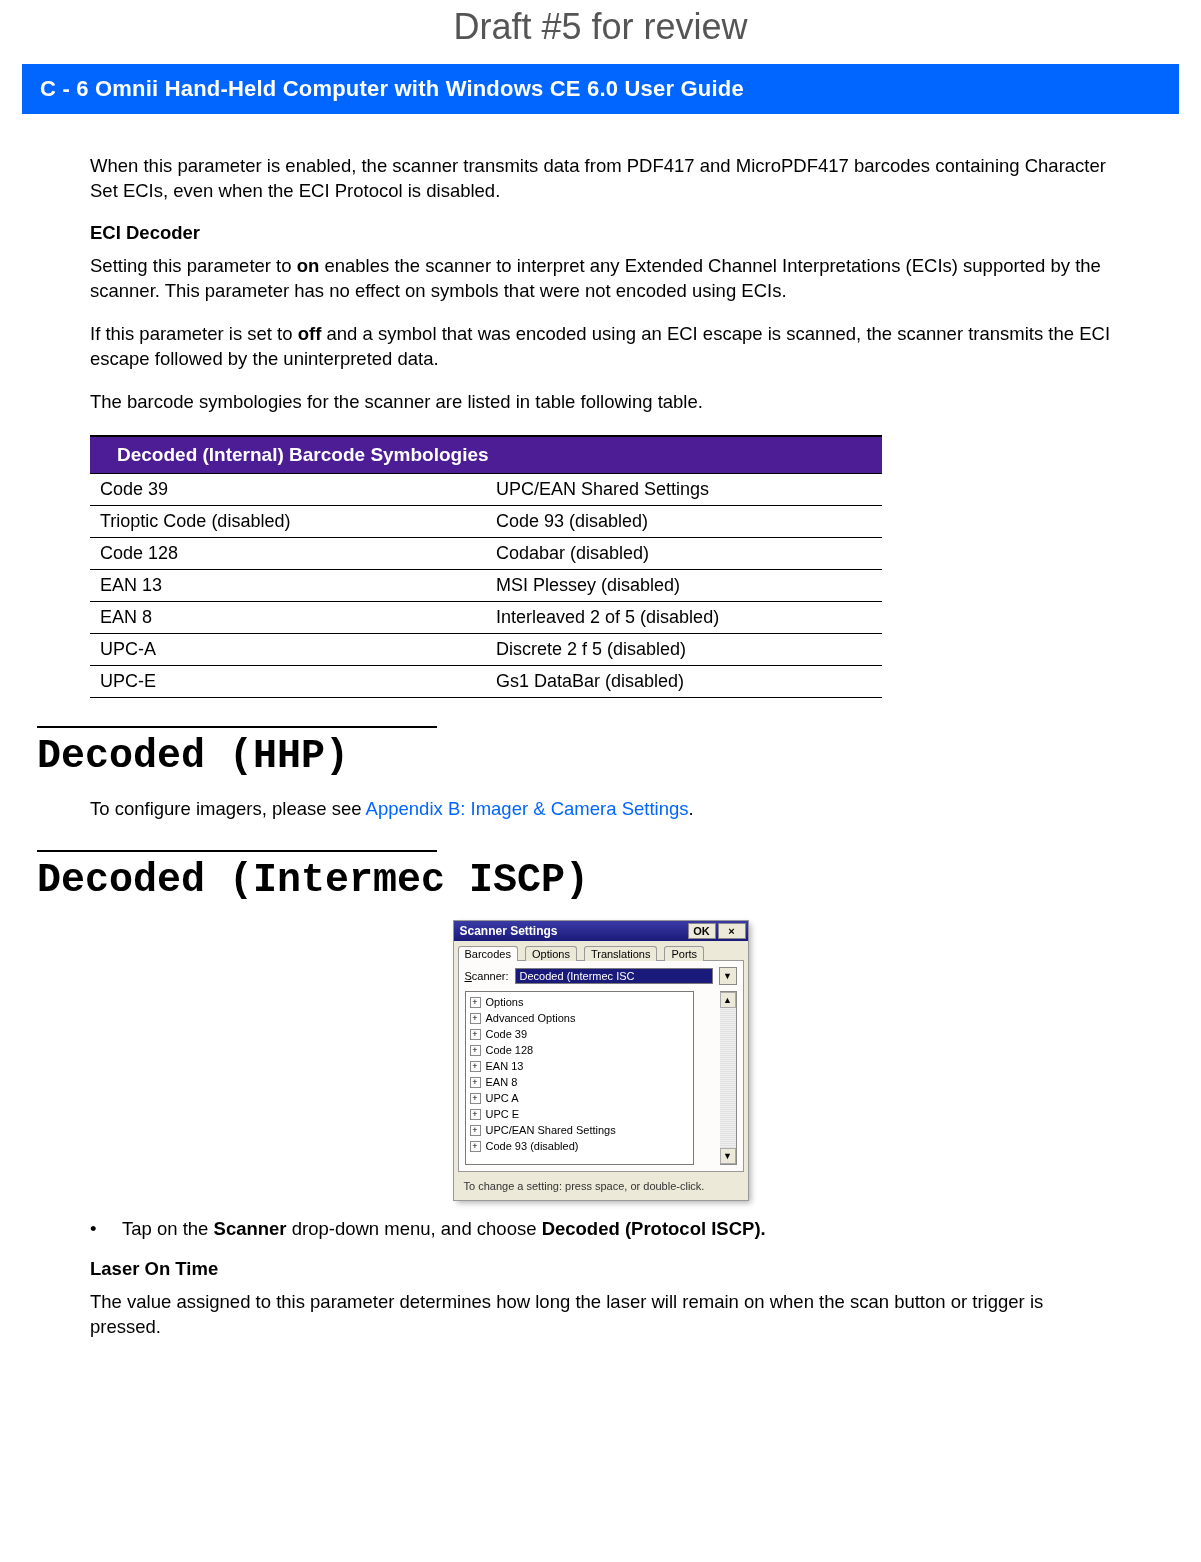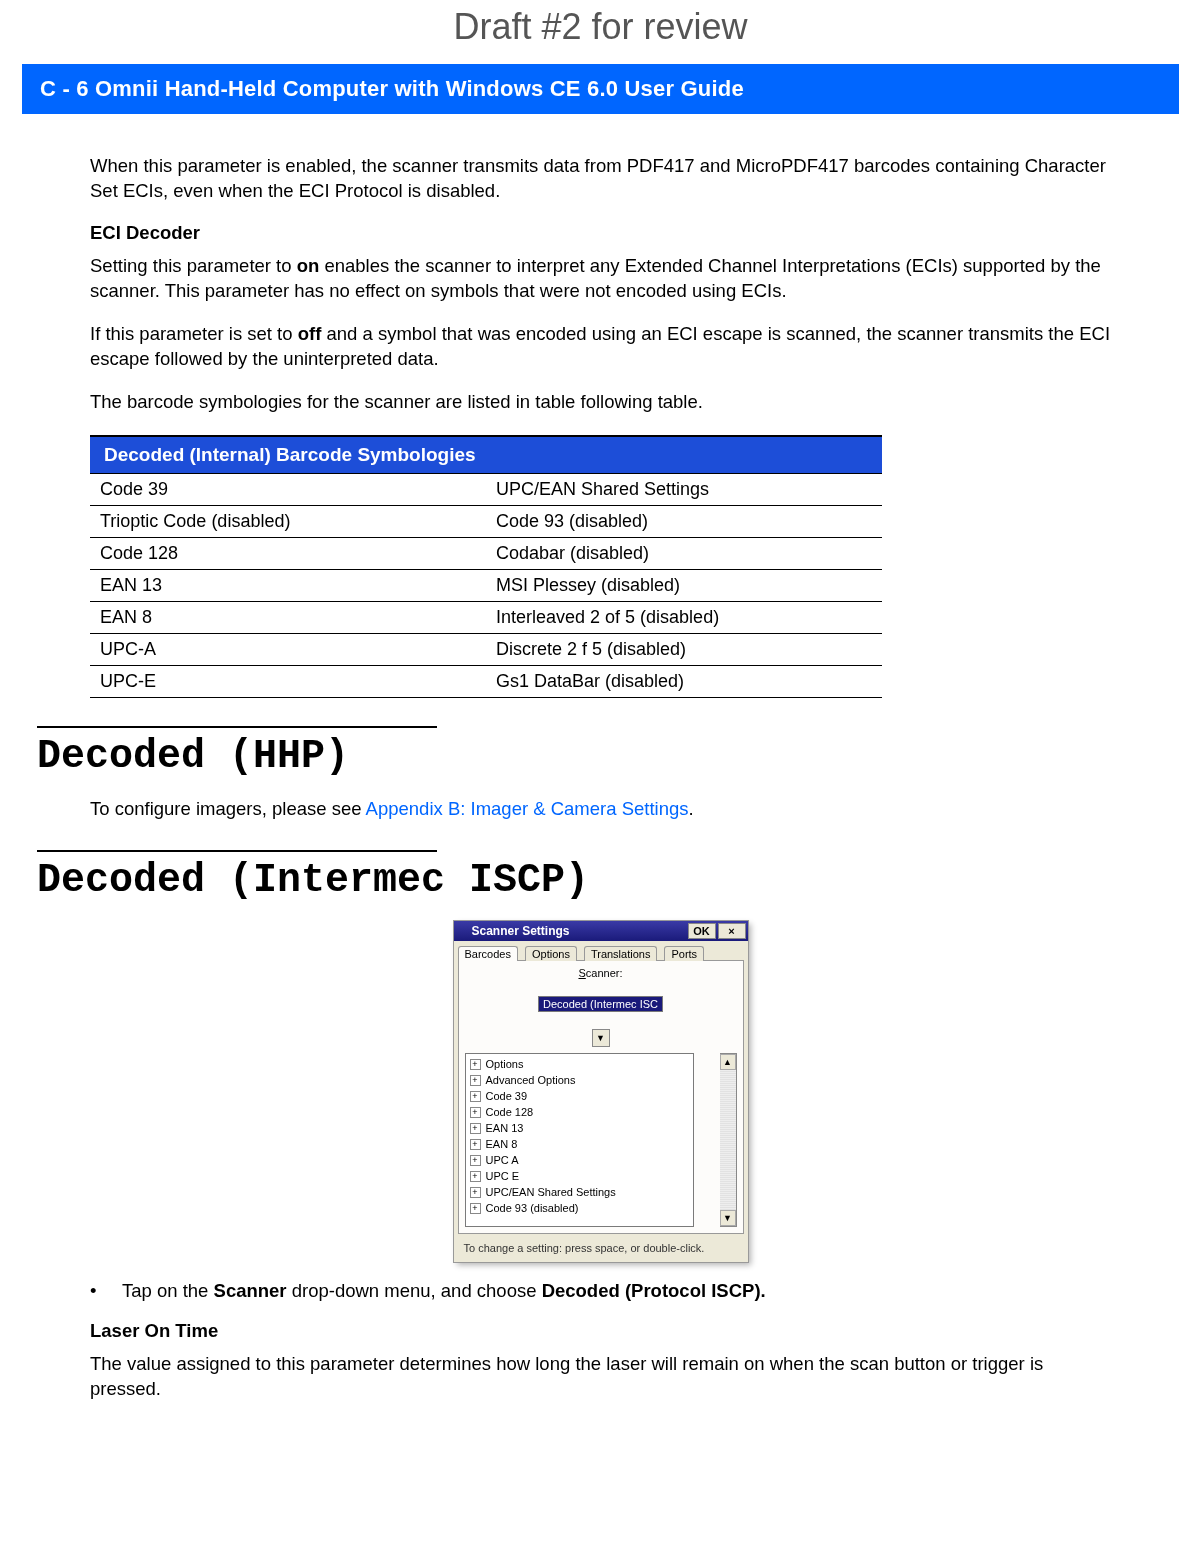--- a/index.html
+++ b/index.html
@@ -41,27 +41,27 @@
     margin: 18px 0 10px 0;
   }
   b.inline { font-weight: bold; }
   .sym-wrap { margin: 20px 0 24px 0; }
   table.sym {
     border-collapse: collapse;
     width: 792px;
     border-top: 2px solid #000;
   }
   table.sym th {
-    background: #1d4ed8;
+    background: #4c1d95;
     color: #fff;
     font-family: "Arial Narrow", Arial, sans-serif;
     font-weight: bold;
     font-size: 19px;
     text-align: left;
-    padding: 7px 14px;
+    padding: 7px 27px;
     border-bottom: 1px solid #000;
   }
   table.sym td {
     font-size: 18px;
     padding: 5px 10px;
     border-bottom: 1px solid #000;
     width: 50%;
   }
   hr.rule {
     border: 0;
@@ -96,21 +96,21 @@
   }
   .dlg-title {
     background: linear-gradient(#3a3aa6, #1a1a7a);
     color: #fff;
     display: flex;
     align-items: center;
     padding: 2px 2px 2px 6px;
     font-weight: bold;
     font-size: 12px;
   }
-  .dlg-title .t { flex: 1; margin-left: 12px; }
+  .dlg-title .t { flex: 1; }
   .dlg-title .btn {
     background: #ece9d8;
     color: #000;
     border: 1px solid #888;
     padding: 0 4px;
     margin-left: 2px;
     font-weight: bold;
     font-size: 11px;
     line-height: 14px;
     min-width: 18px;
@@ -133,21 +133,21 @@
     position: relative;
     top: 1px;
   }
   .dlg-tab.active { background: #fdfcfa; font-weight: normal; z-index: 2; }
   .dlg-body {
     border: 1px solid #999;
     margin: 0 4px 4px 4px;
     background: #fdfcfa;
     padding: 6px 6px 6px 6px;
   }
-  .scan-row { display: flex; align-items: center; gap: 17px; margin-bottom: 6px; font-size: 11px; flex-direction: column;}
+  .scan-row { display: flex; align-items: center; gap: 6px; margin-bottom: 6px; font-size: 11px;}
   .scan-row .lbl u { text-decoration: underline; }
   .scan-select {
     flex: 1;
     background: #1a1a7a;
     color: #fff;
     padding: 1px 4px;
     font-size: 11px;
     border: 1px solid #7a7a7a;
     white-space: nowrap;
     overflow: hidden;
@@ -197,21 +197,21 @@
     background: #ece9d8;
     padding: 4px 6px 8px 6px;
     font-size: 11px;
     color: #333;
     margin: 0 4px 4px 4px;
   }
 </style>
 </head>
 <body>
 
-<div class="watermark">Draft #2 for review</div>
+<div class="watermark">Draft #5 for review</div>
 
 <div class="header-bar">C - 6     Omnii Hand-Held Computer with Windows CE 6.0 User Guide</div>
 
 <div class="content">
 
   <p class="para">When this parameter is enabled, the scanner transmits data from PDF417 and MicroPDF417 barcodes containing Character Set ECIs, even when the ECI Protocol is disabled.</p>
 
   <div class="subhead">ECI Decoder</div>
 
   <p class="para">

